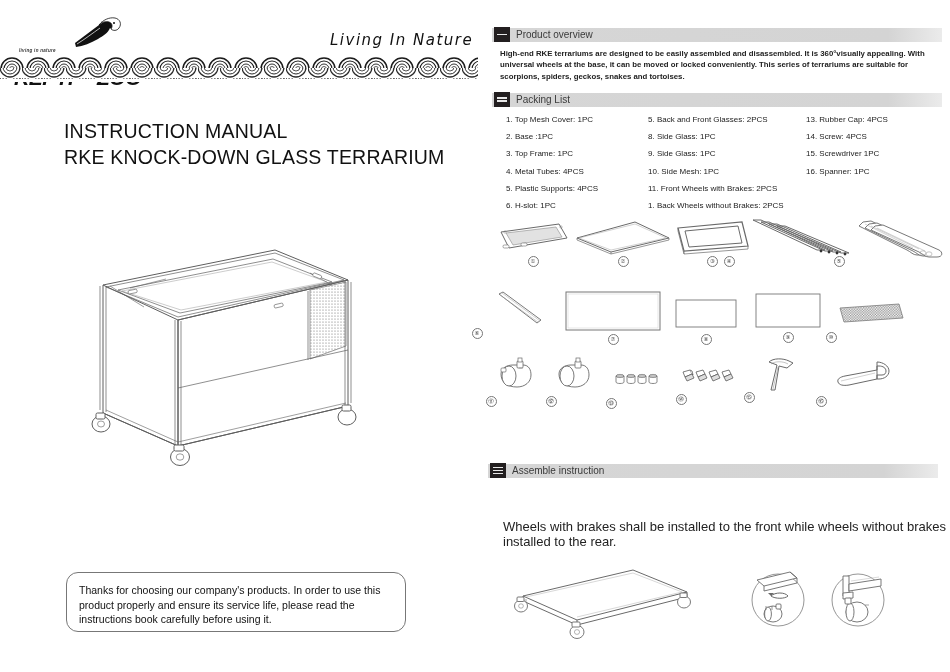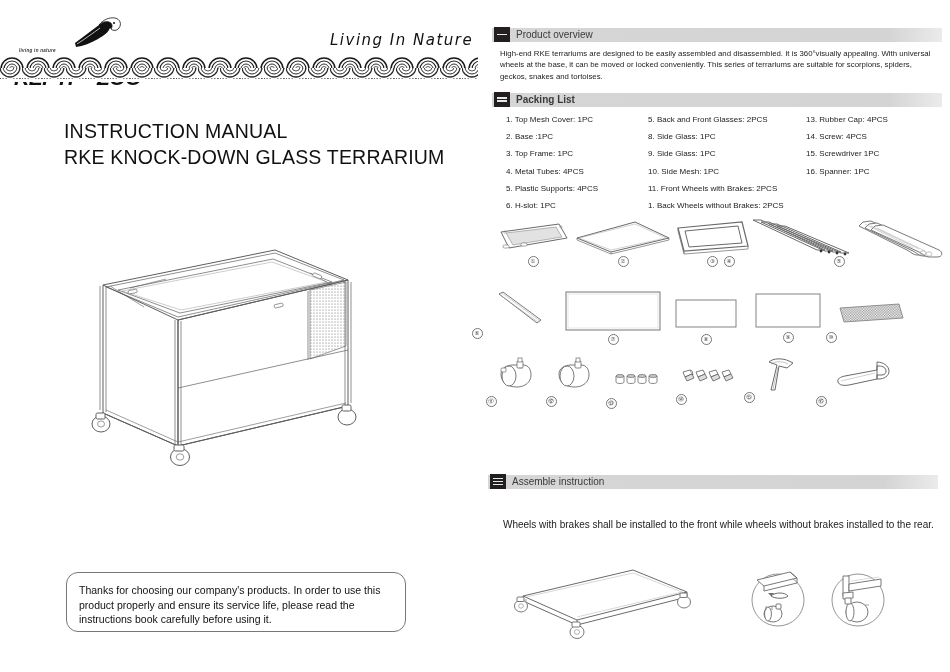--- a/index.html
+++ b/index.html
@@ -34,42 +34,42 @@
   .sec-head{position:absolute;height:14px;width:450px;
       background:linear-gradient(to right,#d6d6d6 0%,#d4d4d4 88%,#ebebeb 100%);}
   .sec-head .ic{position:absolute;left:2px;top:-1px;width:16px;height:15px;
       background:#231f20;display:flex;flex-direction:column;justify-content:center;
       align-items:center;gap:1.5px;}
   .sec-head .ic i{display:block;width:10px;height:1.6px;background:#e8e8e8;}
   .sec-head .lb{position:absolute;left:24px;top:0px;font-size:10px;color:#3a3a3a;
       line-height:14px;}
 
   #h-overview{left:492px;top:28px;}
-  #h-packing{left:492px;top:93px;font-weight:bold;}
-  #h-assemble{left:488px;top:475px;text-align:right;}
+  #h-packing{left:492px;top:93px;}
+  #h-assemble{left:488px;top:464px;text-align:right;}
 
   #overview-text{position:absolute;left:500px;top:48px;width:440px;
-      font-size:7.8px;line-height:11.4px;color:#222;}
+      font-size:7.8px;line-height:11.4px;color:#222;font-weight:bold;}
   #overview-text p{margin:0;}
 
   .pl-col{position:absolute;font-size:8px;line-height:17.2px;color:#222;}
   #pl1{left:506px;top:111px;}
   #pl2{left:648px;top:111px;}
   #pl3{left:806px;top:111px;}
 
   
   #parts{position:absolute;left:485px;top:218px;width:460px;}
   .prow{position:relative;height:70px;}
   .part{position:absolute;text-align:center;}
   .part .num{position:absolute;left:50%;transform:translateX(-50%);
       font-size:6.5px;color:#555;width:20px;}
   .part .num span{display:inline-block;width:9px;height:9px;line-height:9px;
       border:.6px solid #777;border-radius:50%;font-size:5.5px;color:#444;}
 
-  #assemble-text{position:absolute;left:503px;top:519px;font-size:10px;color:#222;}
+  #assemble-text{position:absolute;left:503px;top:519px;font-size:13px;color:#222;}
   #assembly-figs{position:absolute;left:485px;top:548px;width:460px;height:120px;}
 
   svg{display:block;overflow:visible;}
 </style>
 </head>
 <body>
 
 <div id="header">
 
   <div id="logo">

